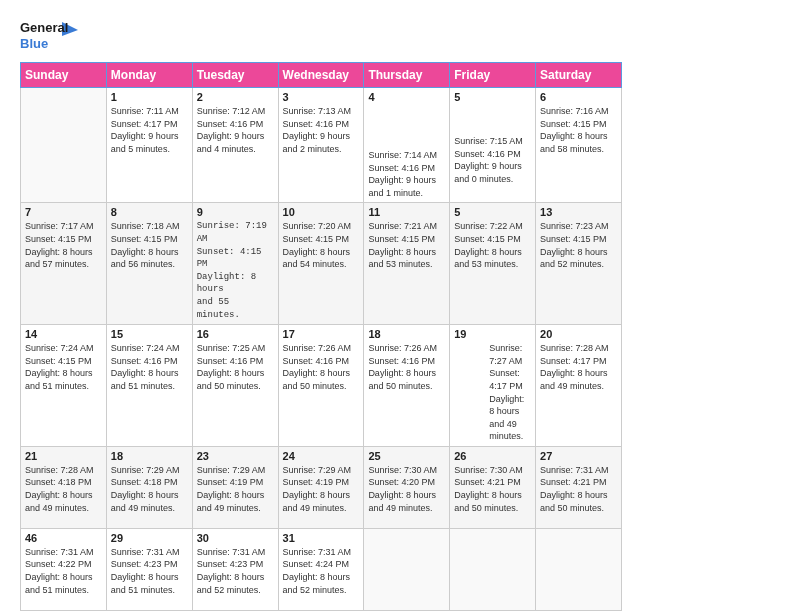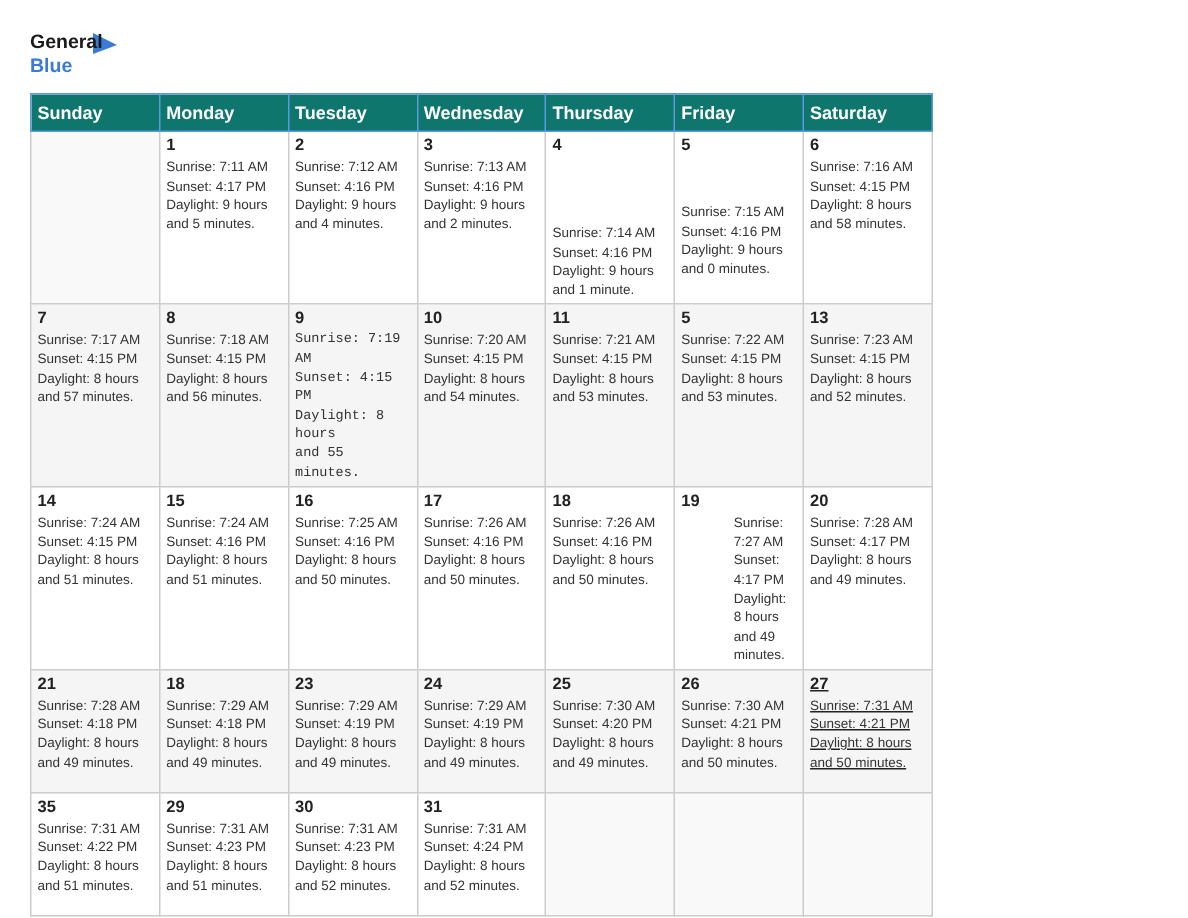--- a/index.html
+++ b/index.html
@@ -40,21 +40,21 @@
     .location-title {
       font-size: 15px;
       color: #444;
     }
     .calendar-table {
       width: 100%;
       border-collapse: collapse;
       flex: 1;
     }
     .calendar-table th {
-      background-color: #0f766e;
+      background-color: #ec4899;
       color: #fff;
       font-size: 12px;
       font-weight: bold;
       padding: 5px 4px;
       text-align: left;
       border: 1px solid #5a9ae0;
     }
     .calendar-table td {
       border: 1px solid #ccc;
       vertical-align: top;
@@ -298,31 +298,31 @@
 Daylight: 8 hours
 and 49 minutes.</div>
           </td>
           <td class="row-shade" style="background-color: rgb(245, 245, 245);">
             <span class="day-number">26</span>
             <div class="day-info" style="white-space: pre-line;">Sunrise: 7:30 AM
 Sunset: 4:21 PM
 Daylight: 8 hours
 and 50 minutes.</div>
           </td>
-          <td class="row-shade" style="background-color: rgb(245, 245, 245); text-decoration: underline;">
+          <td class="row-shade" style="background-color: rgb(245, 245, 245);">
             <span class="day-number">27</span>
             <div class="day-info" style="white-space: pre-line;">Sunrise: 7:31 AM
 Sunset: 4:21 PM
 Daylight: 8 hours
 and 50 minutes.</div>
           </td>
         </tr>
         <tr>
           <td>
-            <span class="day-number">35</span>
+            <span class="day-number">46</span>
             <div class="day-info" style="white-space: pre-line;">Sunrise: 7:31 AM
 Sunset: 4:22 PM
 Daylight: 8 hours
 and 51 minutes.</div>
           </td>
           <td>
             <span class="day-number">29</span>
             <div class="day-info" style="white-space: pre-line;">Sunrise: 7:31 AM
 Sunset: 4:23 PM
 Daylight: 8 hours

